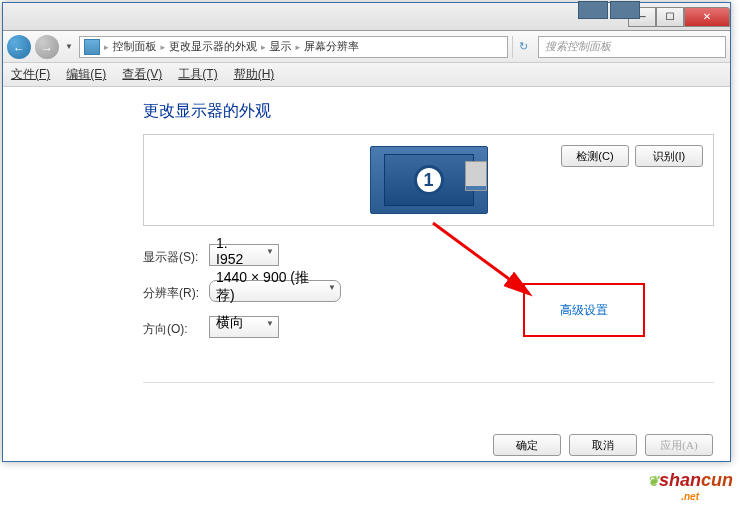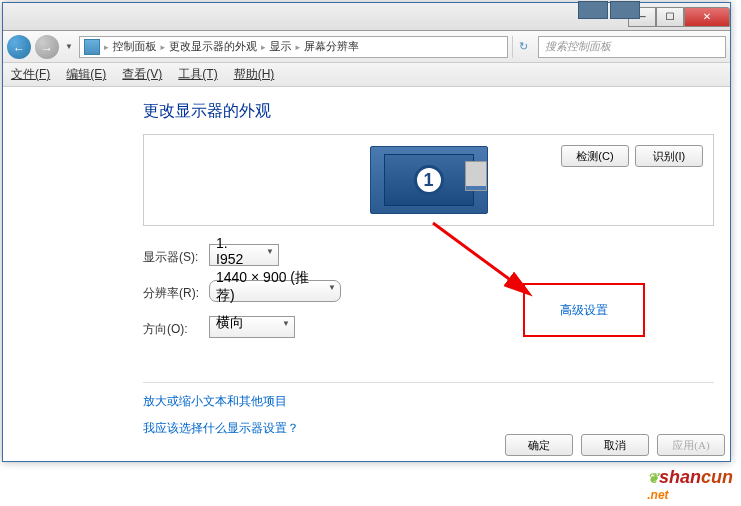--- a/index.html
+++ b/index.html
@@ -39,39 +39,39 @@
     .mini-tb { position: absolute; bottom: 0; left: 0; right: 0; height: 4px; background: #4a7ab0; }
     .side-buttons { position: absolute; right: 10px; top: 10px; display: flex; flex-direction: row; gap: 6px; }
     .win-button { width: 68px; height: 22px; background: linear-gradient(to bottom, #fdfdfd, #e8e8e8); border: 1px solid #999; border-radius: 3px; font-size: 11px; cursor: pointer; }
     
     .form-row { display: flex; align-items: flex-end; margin-bottom: 14px; font-size: 12px; }
     .form-label { width: 66px; color: #333; }
     .dropdown { height: 22px; border: 1px solid #999; background: linear-gradient(to bottom, #fff, #eee); padding: 0 20px 8px 6px; font-size: 14px; position: relative; display: flex; align-items: center; cursor: pointer; }
     .dropdown::after { content: '▼'; position: absolute; right: 4px; font-size: 8px; color: #555; }
     .dd-sm { width: 70px; }
     .dd-md { width: 132px; border-radius: 7px; }
-    .dd-lg { width: 86px; }
+    .dd-lg { width: 70px; }
     
     .advanced-box { position: absolute; right: 96px; top: 283px; width: 122px; height: 54px; border: 2px solid #e00; display: flex; align-items: center; justify-content: center; }
     .link { color: #0066cc; font-size: 12px; cursor: pointer; }
     
     .arrow-svg { position: absolute; left: 428px; top: 218px; pointer-events: none; }
     
     .divider { border-top: 1px solid #ddd; margin: 0 0 10px 0; }
     .links-section { font-size: 12px; }
     .links-section .link { display: block; margin-bottom: 10px; }
     
-    .footer-buttons { position: absolute; right: 16px; bottom: 50px; display: flex; gap: 8px; }
+    .footer-buttons { position: absolute; right: 28px; bottom: 50px; display: flex; gap: 8px; }
     .footer-btn { width: 68px; height: 22px; background: linear-gradient(to bottom, #fdfdfd, #e8e8e8); border: 1px solid #999; border-radius: 3px; font-size: 11px; cursor: pointer; }
     .footer-btn.disabled { color: #aaa; cursor: default; font-family: Liberation Serif, serif; }
     
     .watermark { position: absolute; right: 8px; bottom: 4px; font-size: 18px; font-weight: bold; font-style: italic; }
     .wm-green { color: #b91c1c; }
     .wm-orange { color: #c2410c; }
-    .wm-net { color: #f57c00; font-size: 12px; display: block; text-align: left; }
+    .wm-net { color: #f57c00; font-size: 10px; display: block; text-align: center; }
     .leaf { color: #8bc34a; font-size: 14px; }
   </style>
 </head>
 <body>
 
 <div class="window">
 
   <div class="titlebar">
     <div class="titlebar-tabs">
       <div class="tab-icon"></div>
@@ -137,24 +137,20 @@
       <span class="form-label">分辨率(R):</span>
       <div class="dropdown dd-md">1440 × 900 (推荐)</div>
     </div>
     <div class="form-row">
       <span class="form-label">方向(O):</span>
       <div class="dropdown dd-lg">横向</div>
     </div>
 
     <div style="height: 30px;"></div>
     <div class="divider"></div>
-    <div class="links-section">
-      <a class="link">放大或缩小文本和其他项目</a>
-      <a class="link">我应该选择什么显示器设置？</a>
-    </div>
   </div>
 
   <div class="advanced-box">
     <a class="link">高级设置</a>
   </div>
 
   <svg class="arrow-svg" width="120" height="90">
     <defs>
         <marker id="ah" markerWidth="10" markerHeight="10" refX="8" refY="3" orient="auto">
           <polygon points="0 0, 10 3, 0 6" fill="#e00"></polygon>

